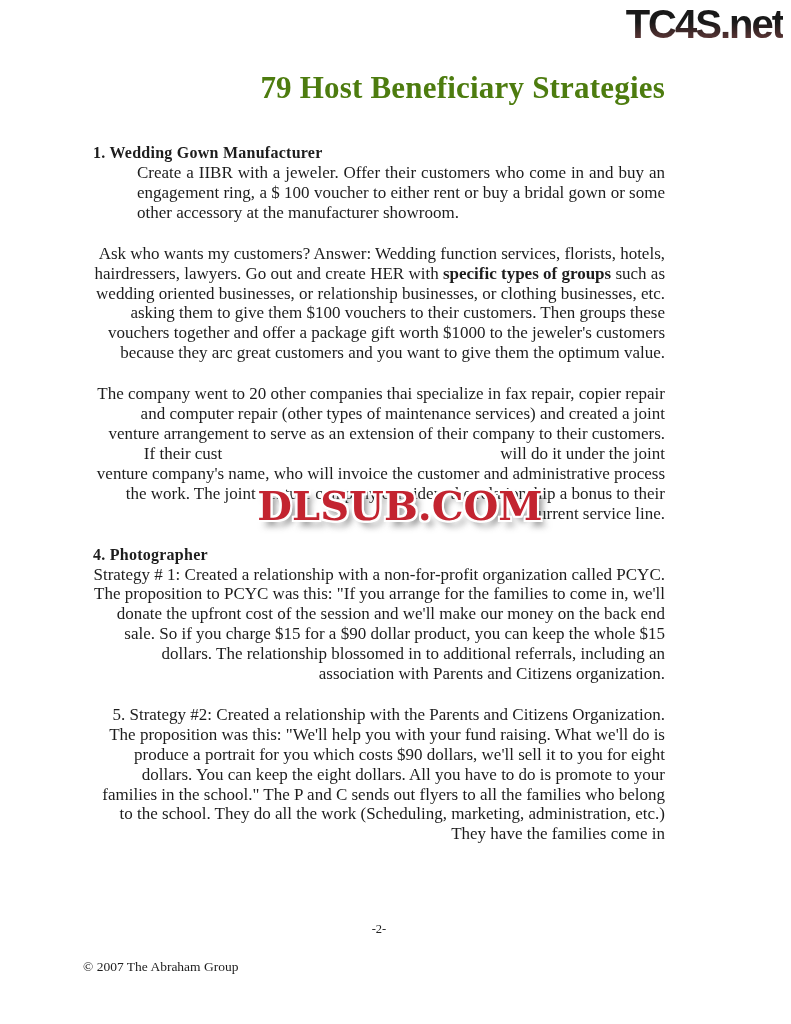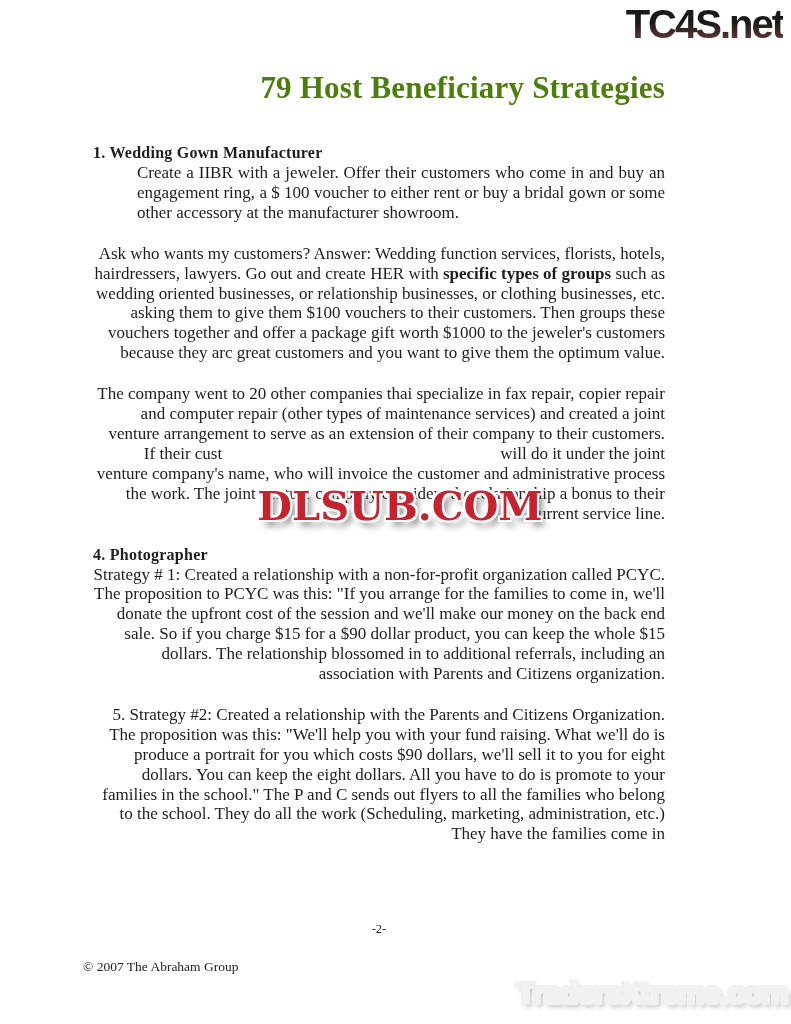--- a/index.html
+++ b/index.html
@@ -171,15 +171,14 @@
         <p class="sec-body"><span>5. Strategy #2: Created a relationship with the Parents and Citizens Organization. The proposition was this: "We'll help you with your fund raising. What we'll do is produce a portrait for you which costs $90 dollars, we'll sell it to you for eight dollars. You can keep the eight dollars. All you have to do is promote to your families in the school." The P and C sends out flyers to all the families who belong to the school. They do all the work (Scheduling, marketing, administration, etc.) They have the families come in</span></p>
       </div>
     </div>
 
   <div class="watermark">DLSUB.COM</div>
 
   <div class="page-number">-2-</div>
 
   <div class="copyright">© 2007 The Abraham Group</div>
 
-  <div class="logo-bottom">TradersXtreme.com</div>
 
 </div>
 
 </body></html>

